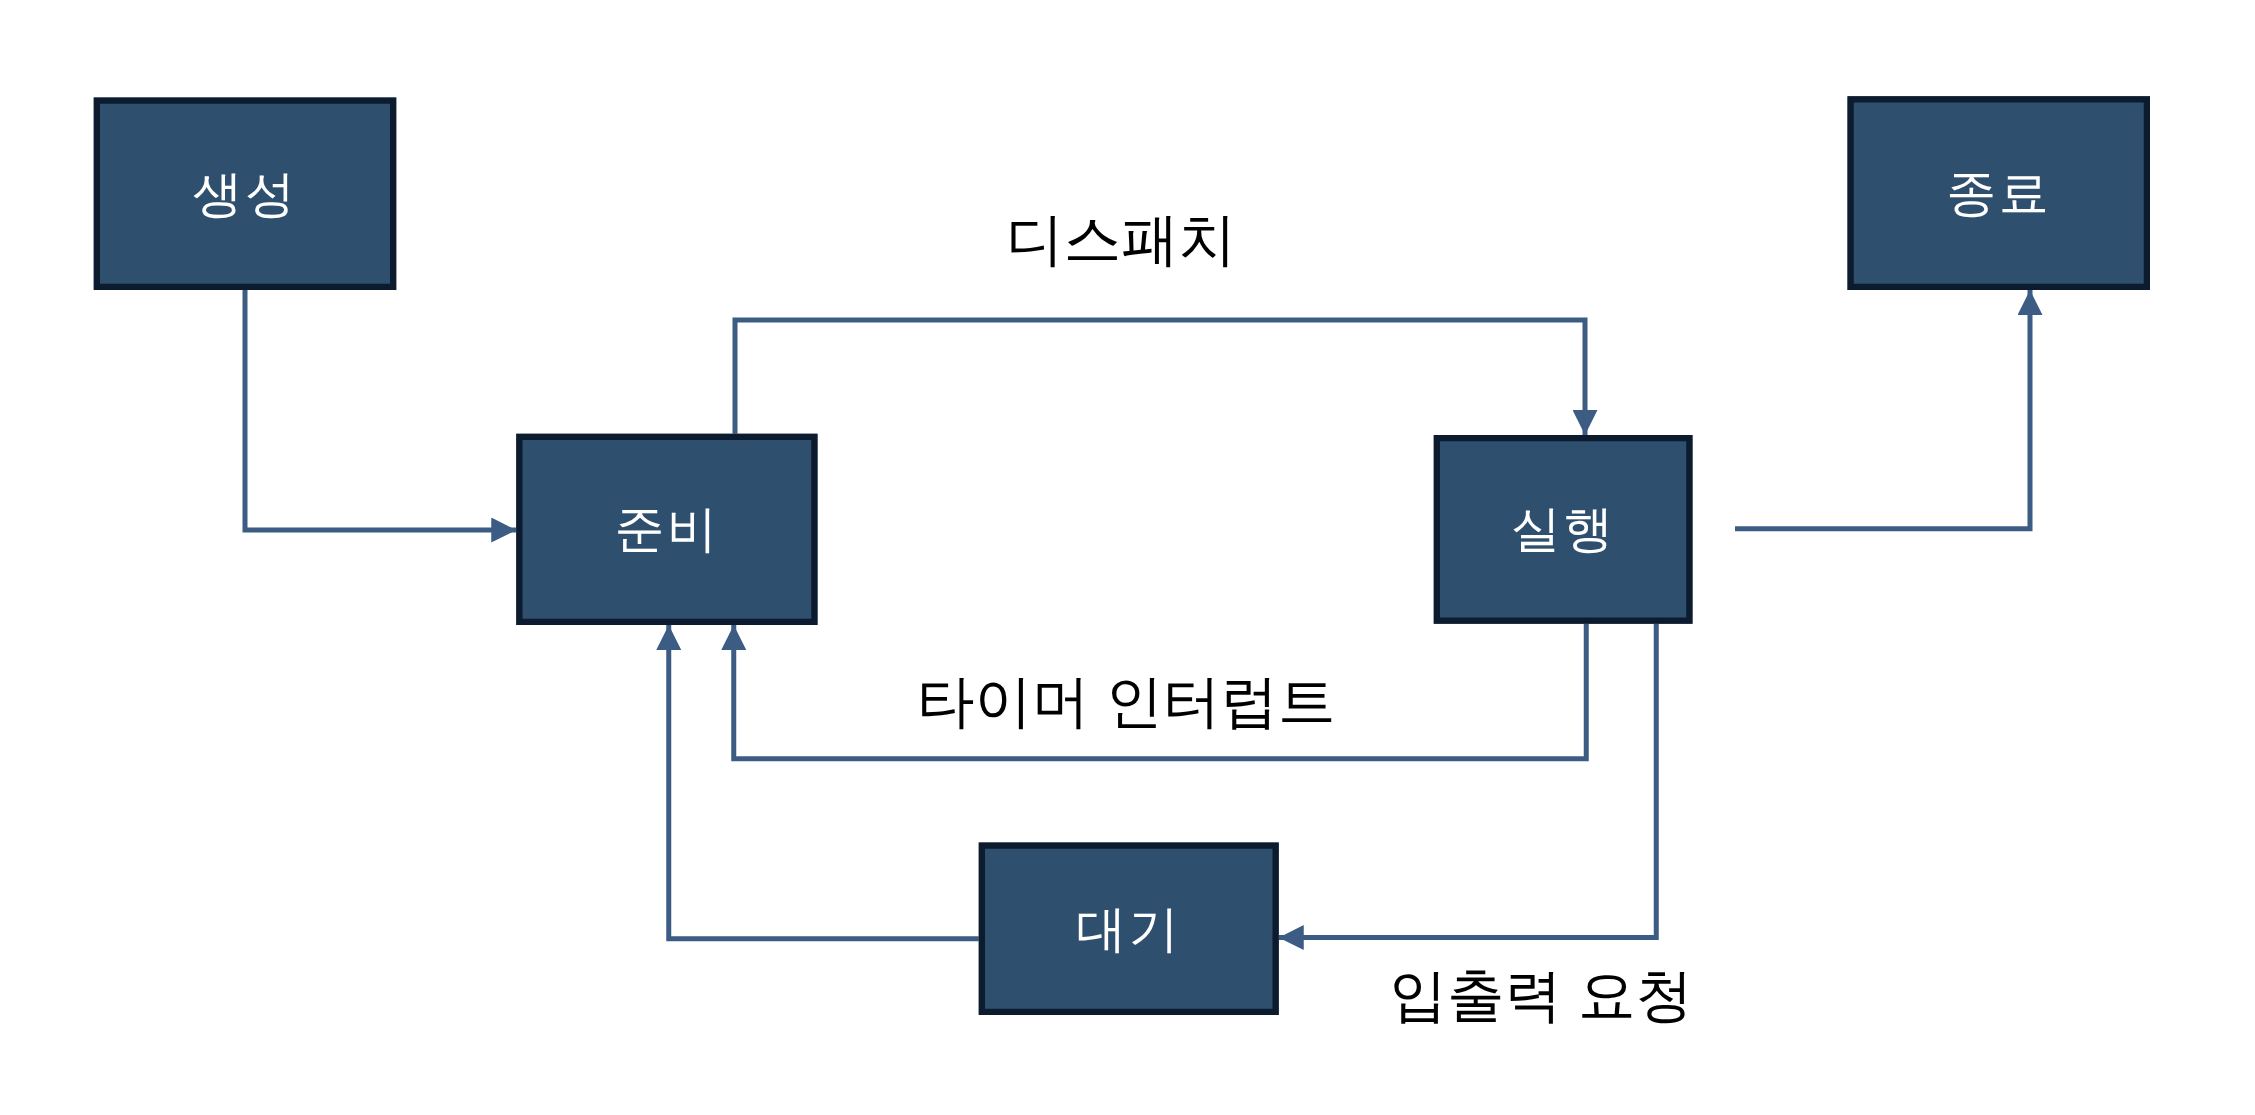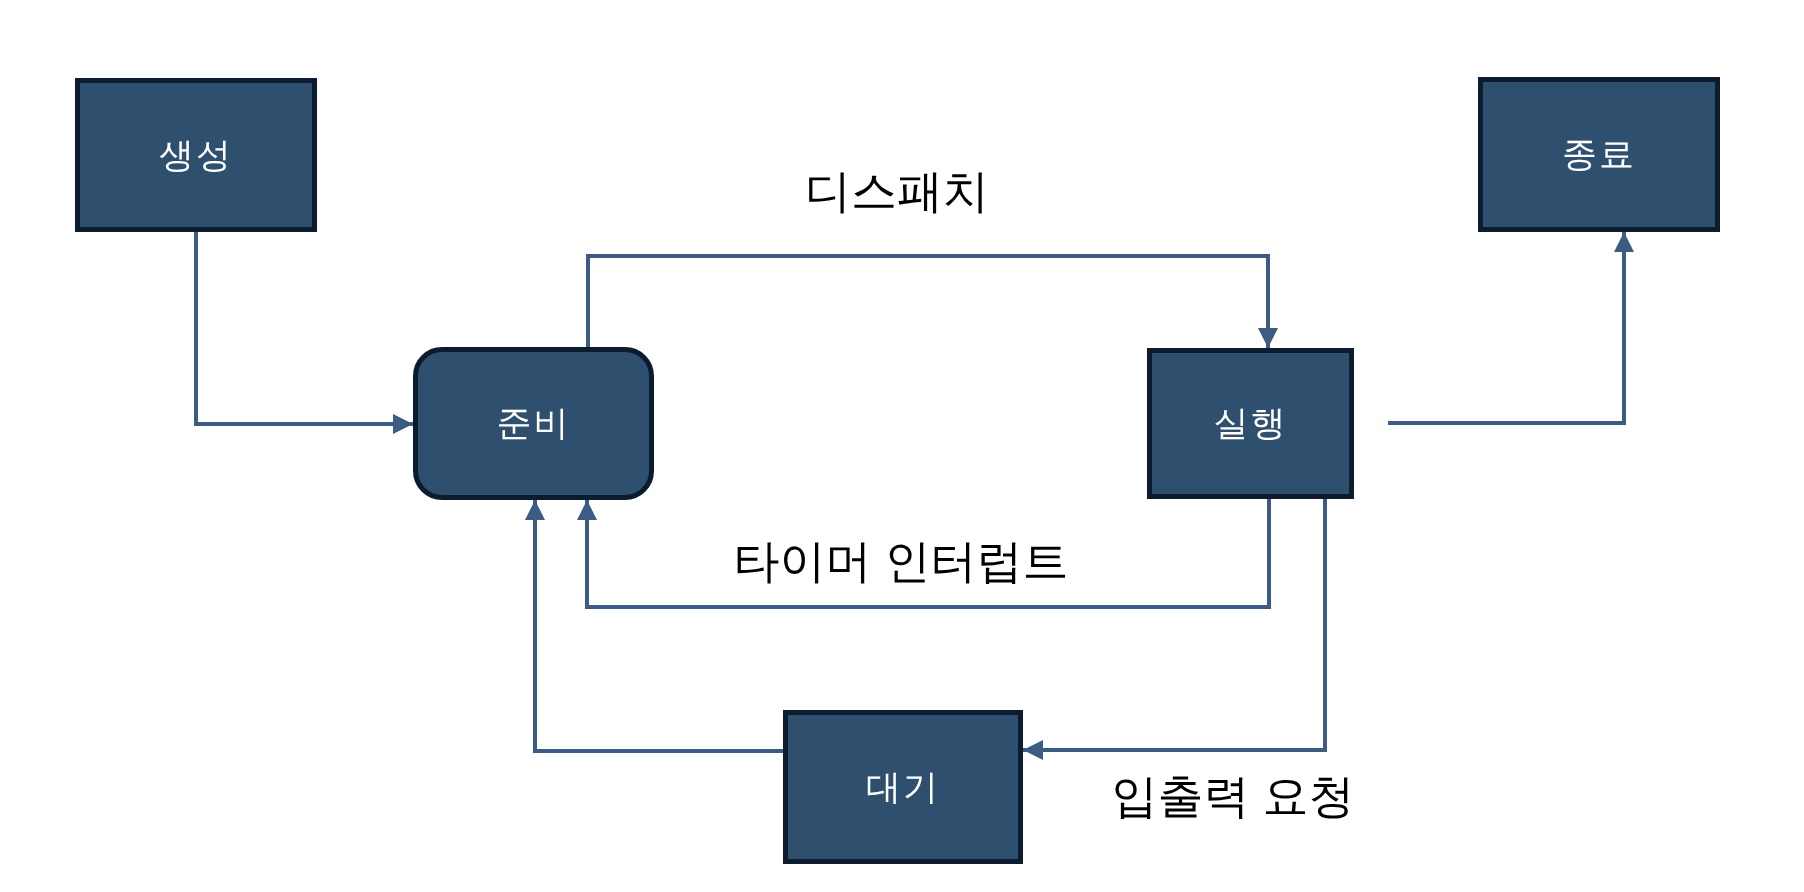--- a/index.html
+++ b/index.html
@@ -32,37 +32,37 @@
     position:absolute;
     box-sizing:border-box;
     background:var(--node-fill);
     border:5px solid var(--node-border);
     display:flex;
     align-items:center;
     justify-content:center;
   }
   .node-label{
     color:var(--node-text);
-    font-size:35px;
+    font-size:40px;
     letter-spacing:2px;
     white-space:nowrap;
   }
   .edge-label{
     position:absolute;
     transform:translate(-50%,-50%);
     color:var(--label-text);
     font-size:46px;
     white-space:nowrap;
   }
   
   #node-created   {left:75px;  top:78px;  width:242px; height:154px;}
-  #node-ready     {left:413px; top:347px; width:241px; height:153px;border-radius:29px;}
+  #node-ready     {left:413px; top:347px; width:241px; height:153px;}
   #node-running   {left:1147px;top:348px; width:207px; height:151px;}
   #node-terminated{left:1478px;top:77px;  width:242px; height:155px;align-items:center;}
-  #node-waiting   {left:783px; top:674px; width:240px; height:154px;margin-top:36px;}
+  #node-waiting   {left:783px; top:674px; width:240px; height:138px;}
   
   #label-dispatch   {left:897px;  top:192px;}
   #label-timer      {left:901px;  top:562px;}
   #label-io-complete{left:591px;  top:795px;}
   #label-io-request {left:1233px; top:797px;}
 </style>
 </head>
 <body>
 
 <div class="canvas">

